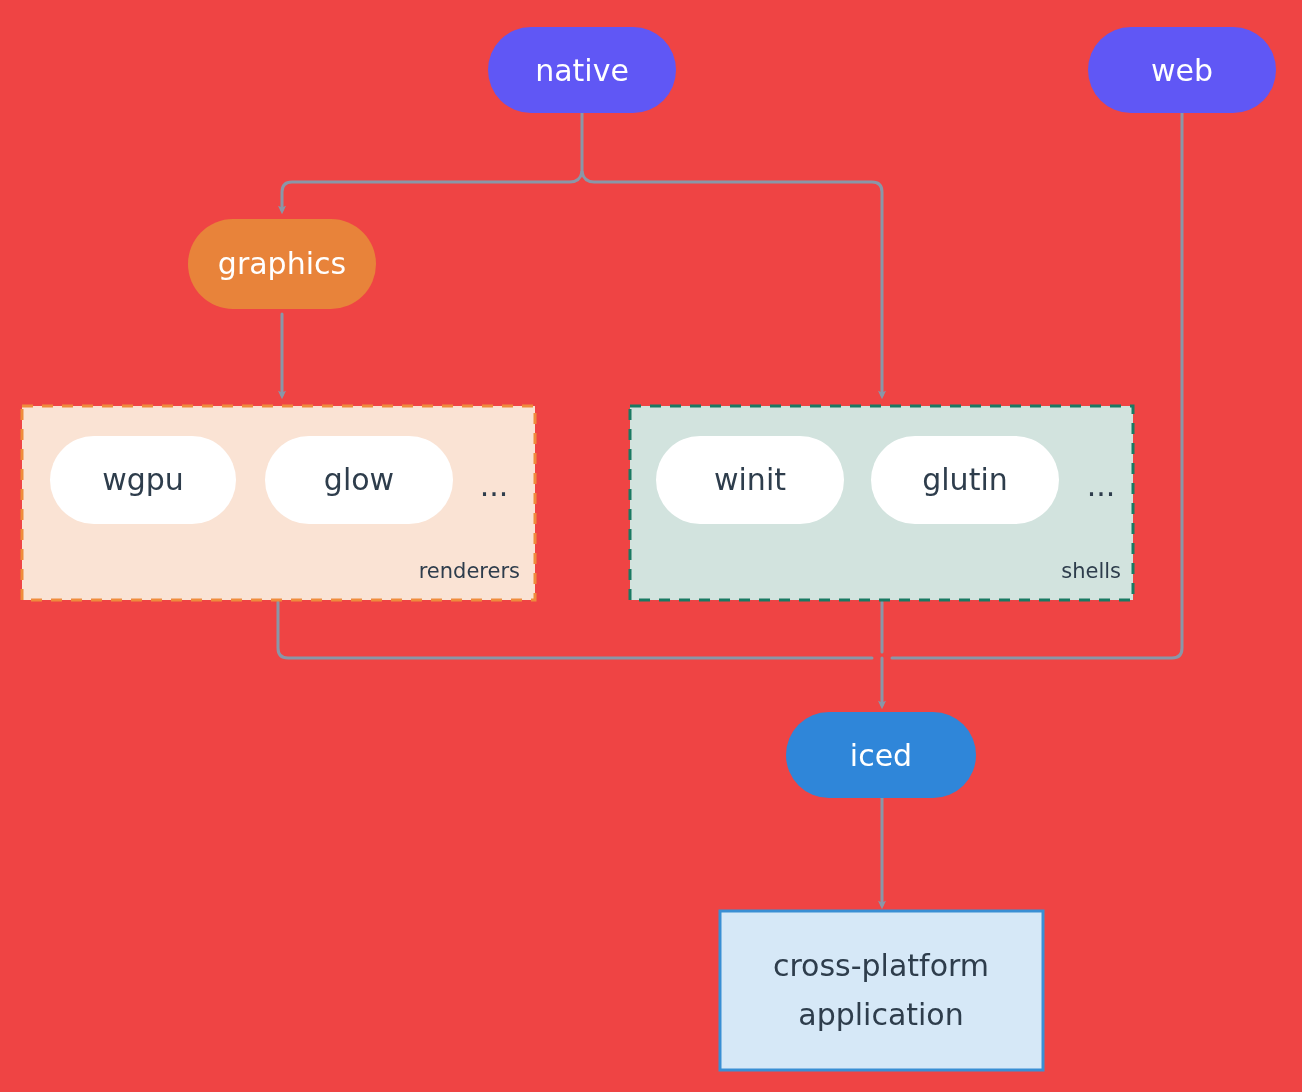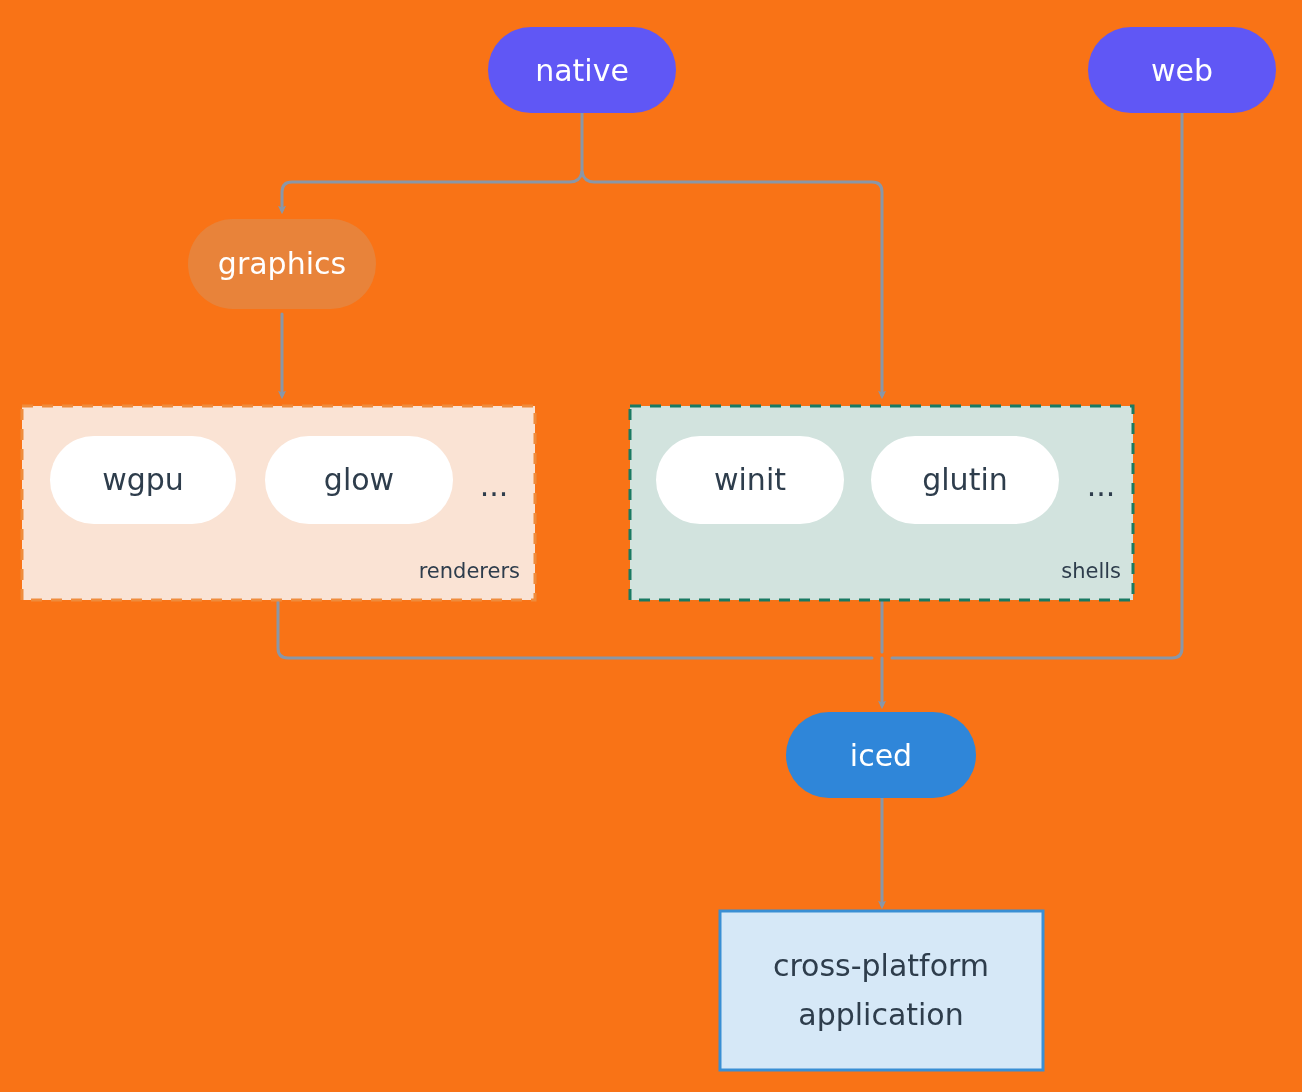--- a/index.html
+++ b/index.html
@@ -11,21 +11,21 @@
   body {
     width: 1302px;
     height: 1092px;
     overflow: hidden;
     font-family: "DejaVu Sans", sans-serif;
   }
   #diagram-root {
     position: relative;
     width: 1302px;
     height: 1092px;
-    background: #f97316;
+    background: #ef4444;
   }
   svg#diagram-svg {
     position: absolute;
     top: 0;
     left: 0;
     width: 1302px;
     height: 1092px;
     display: block;
   }
   .node-label {

